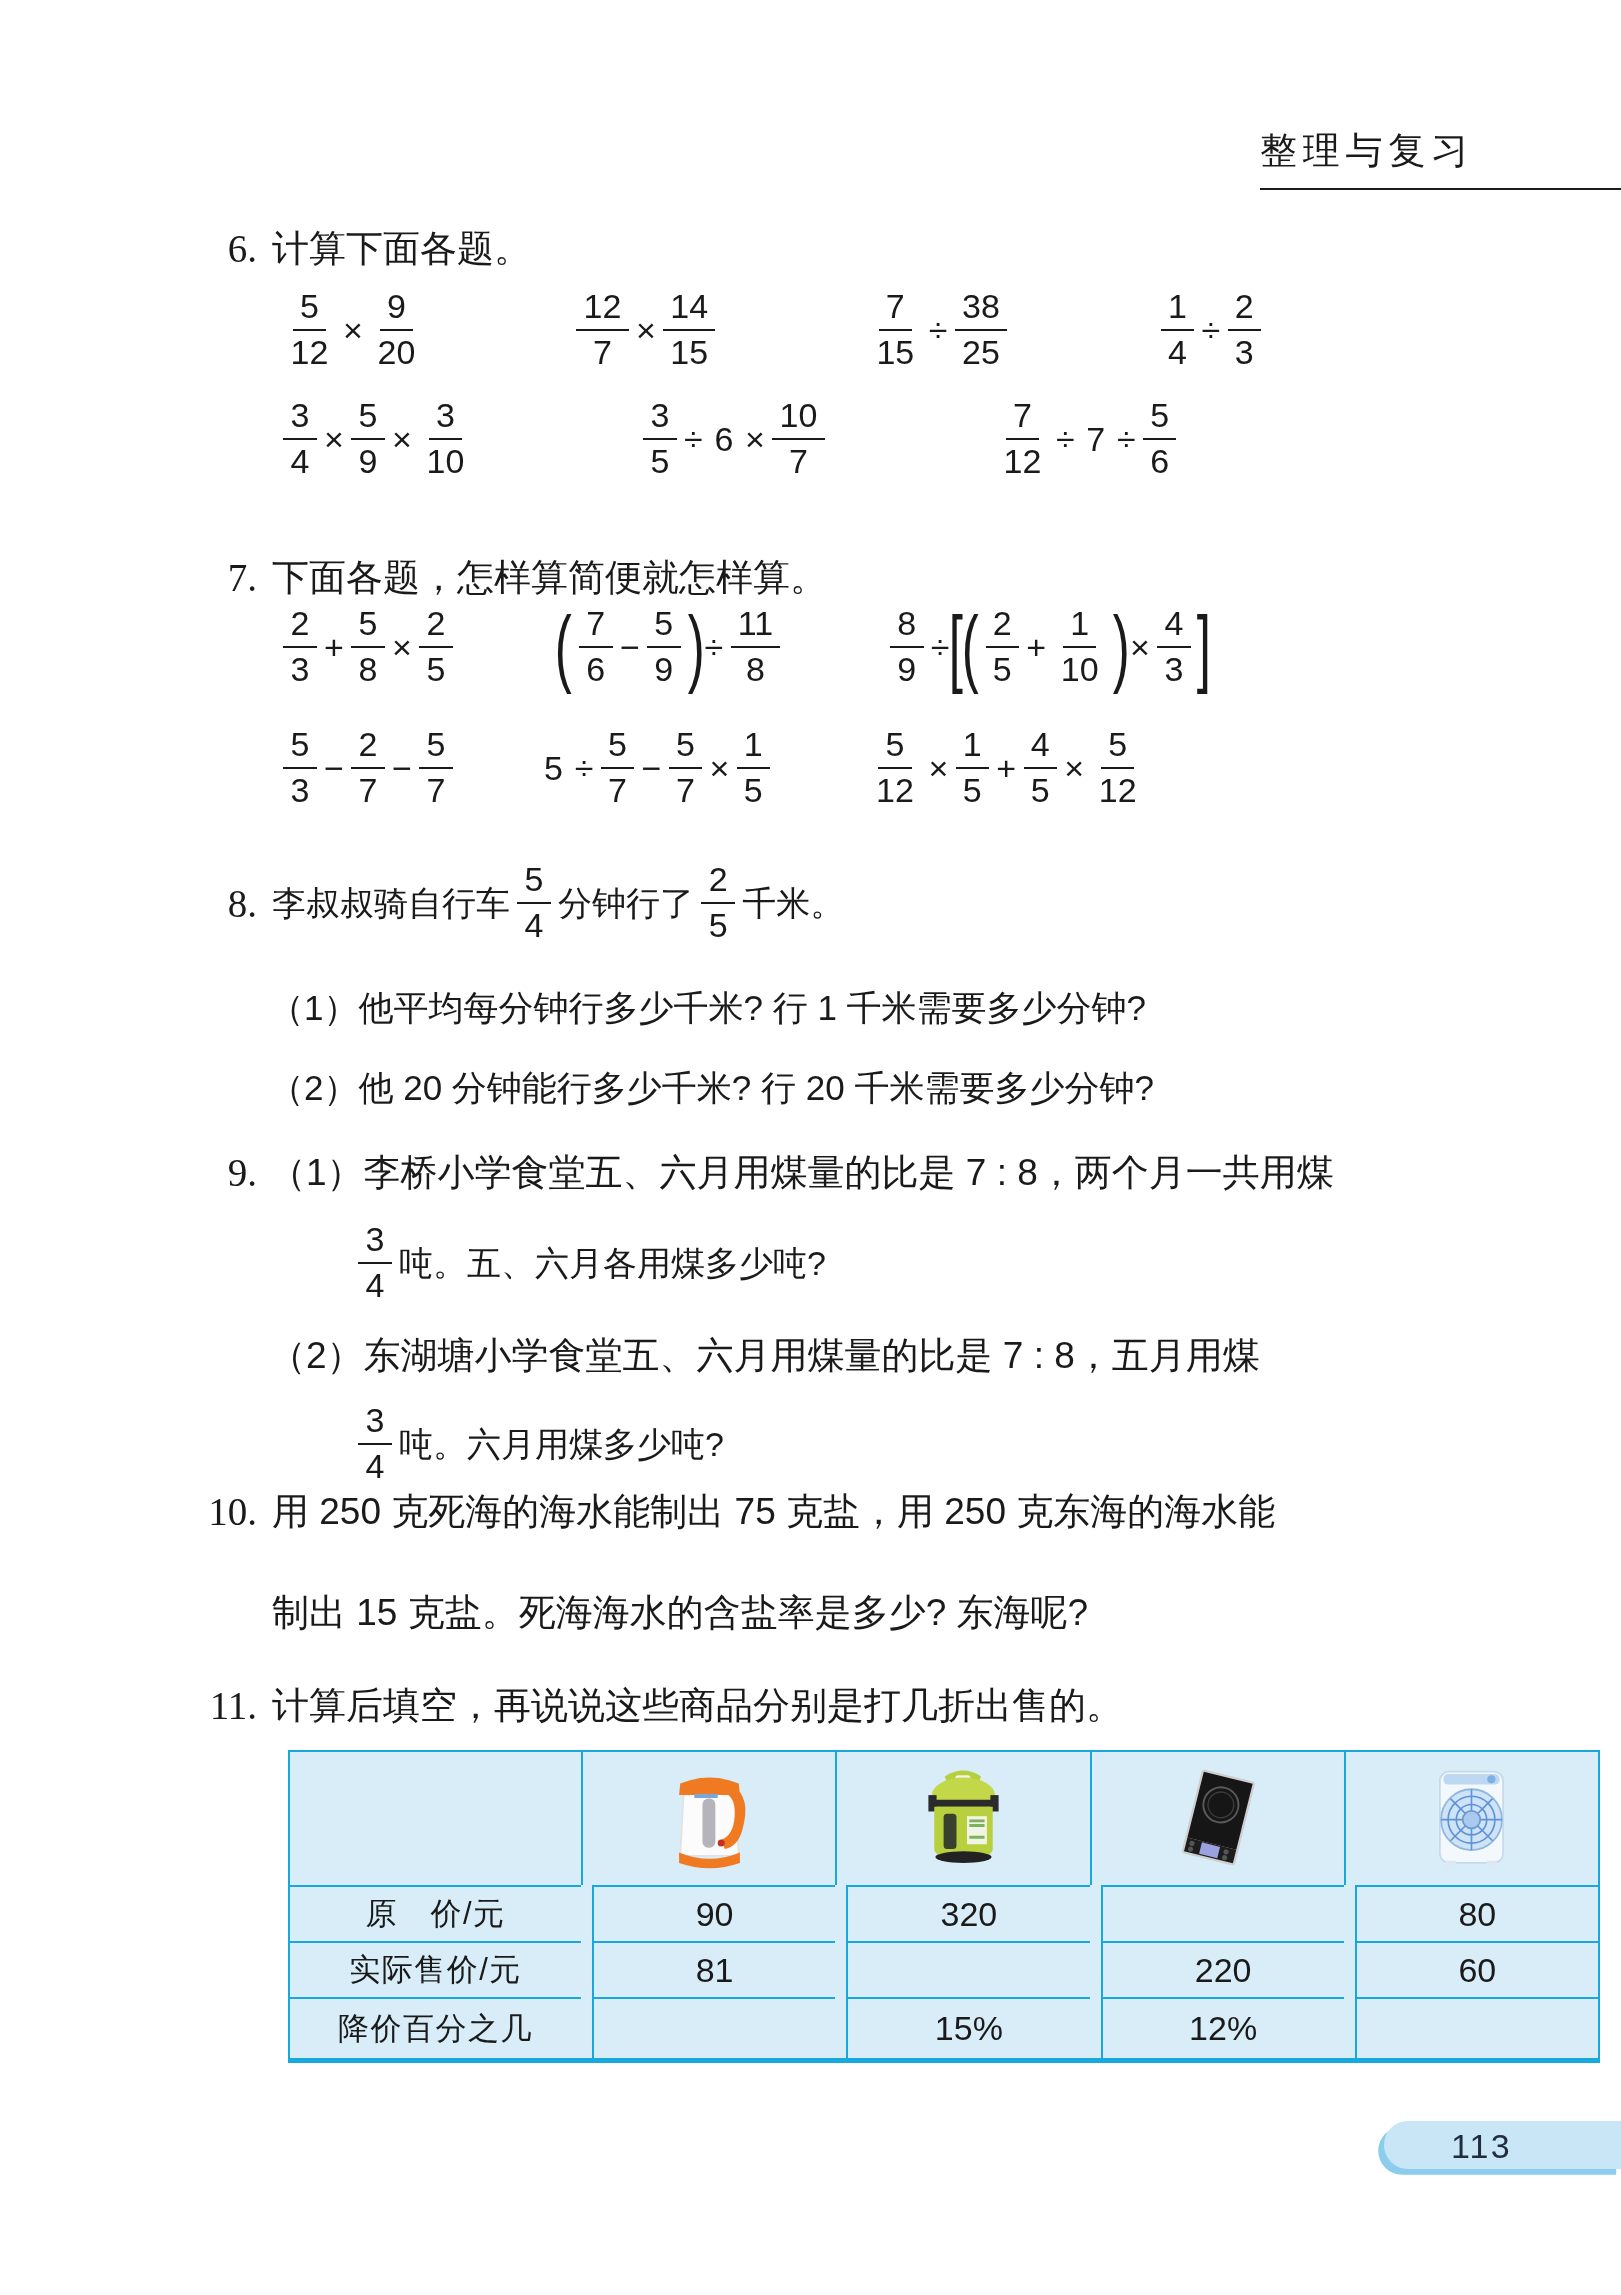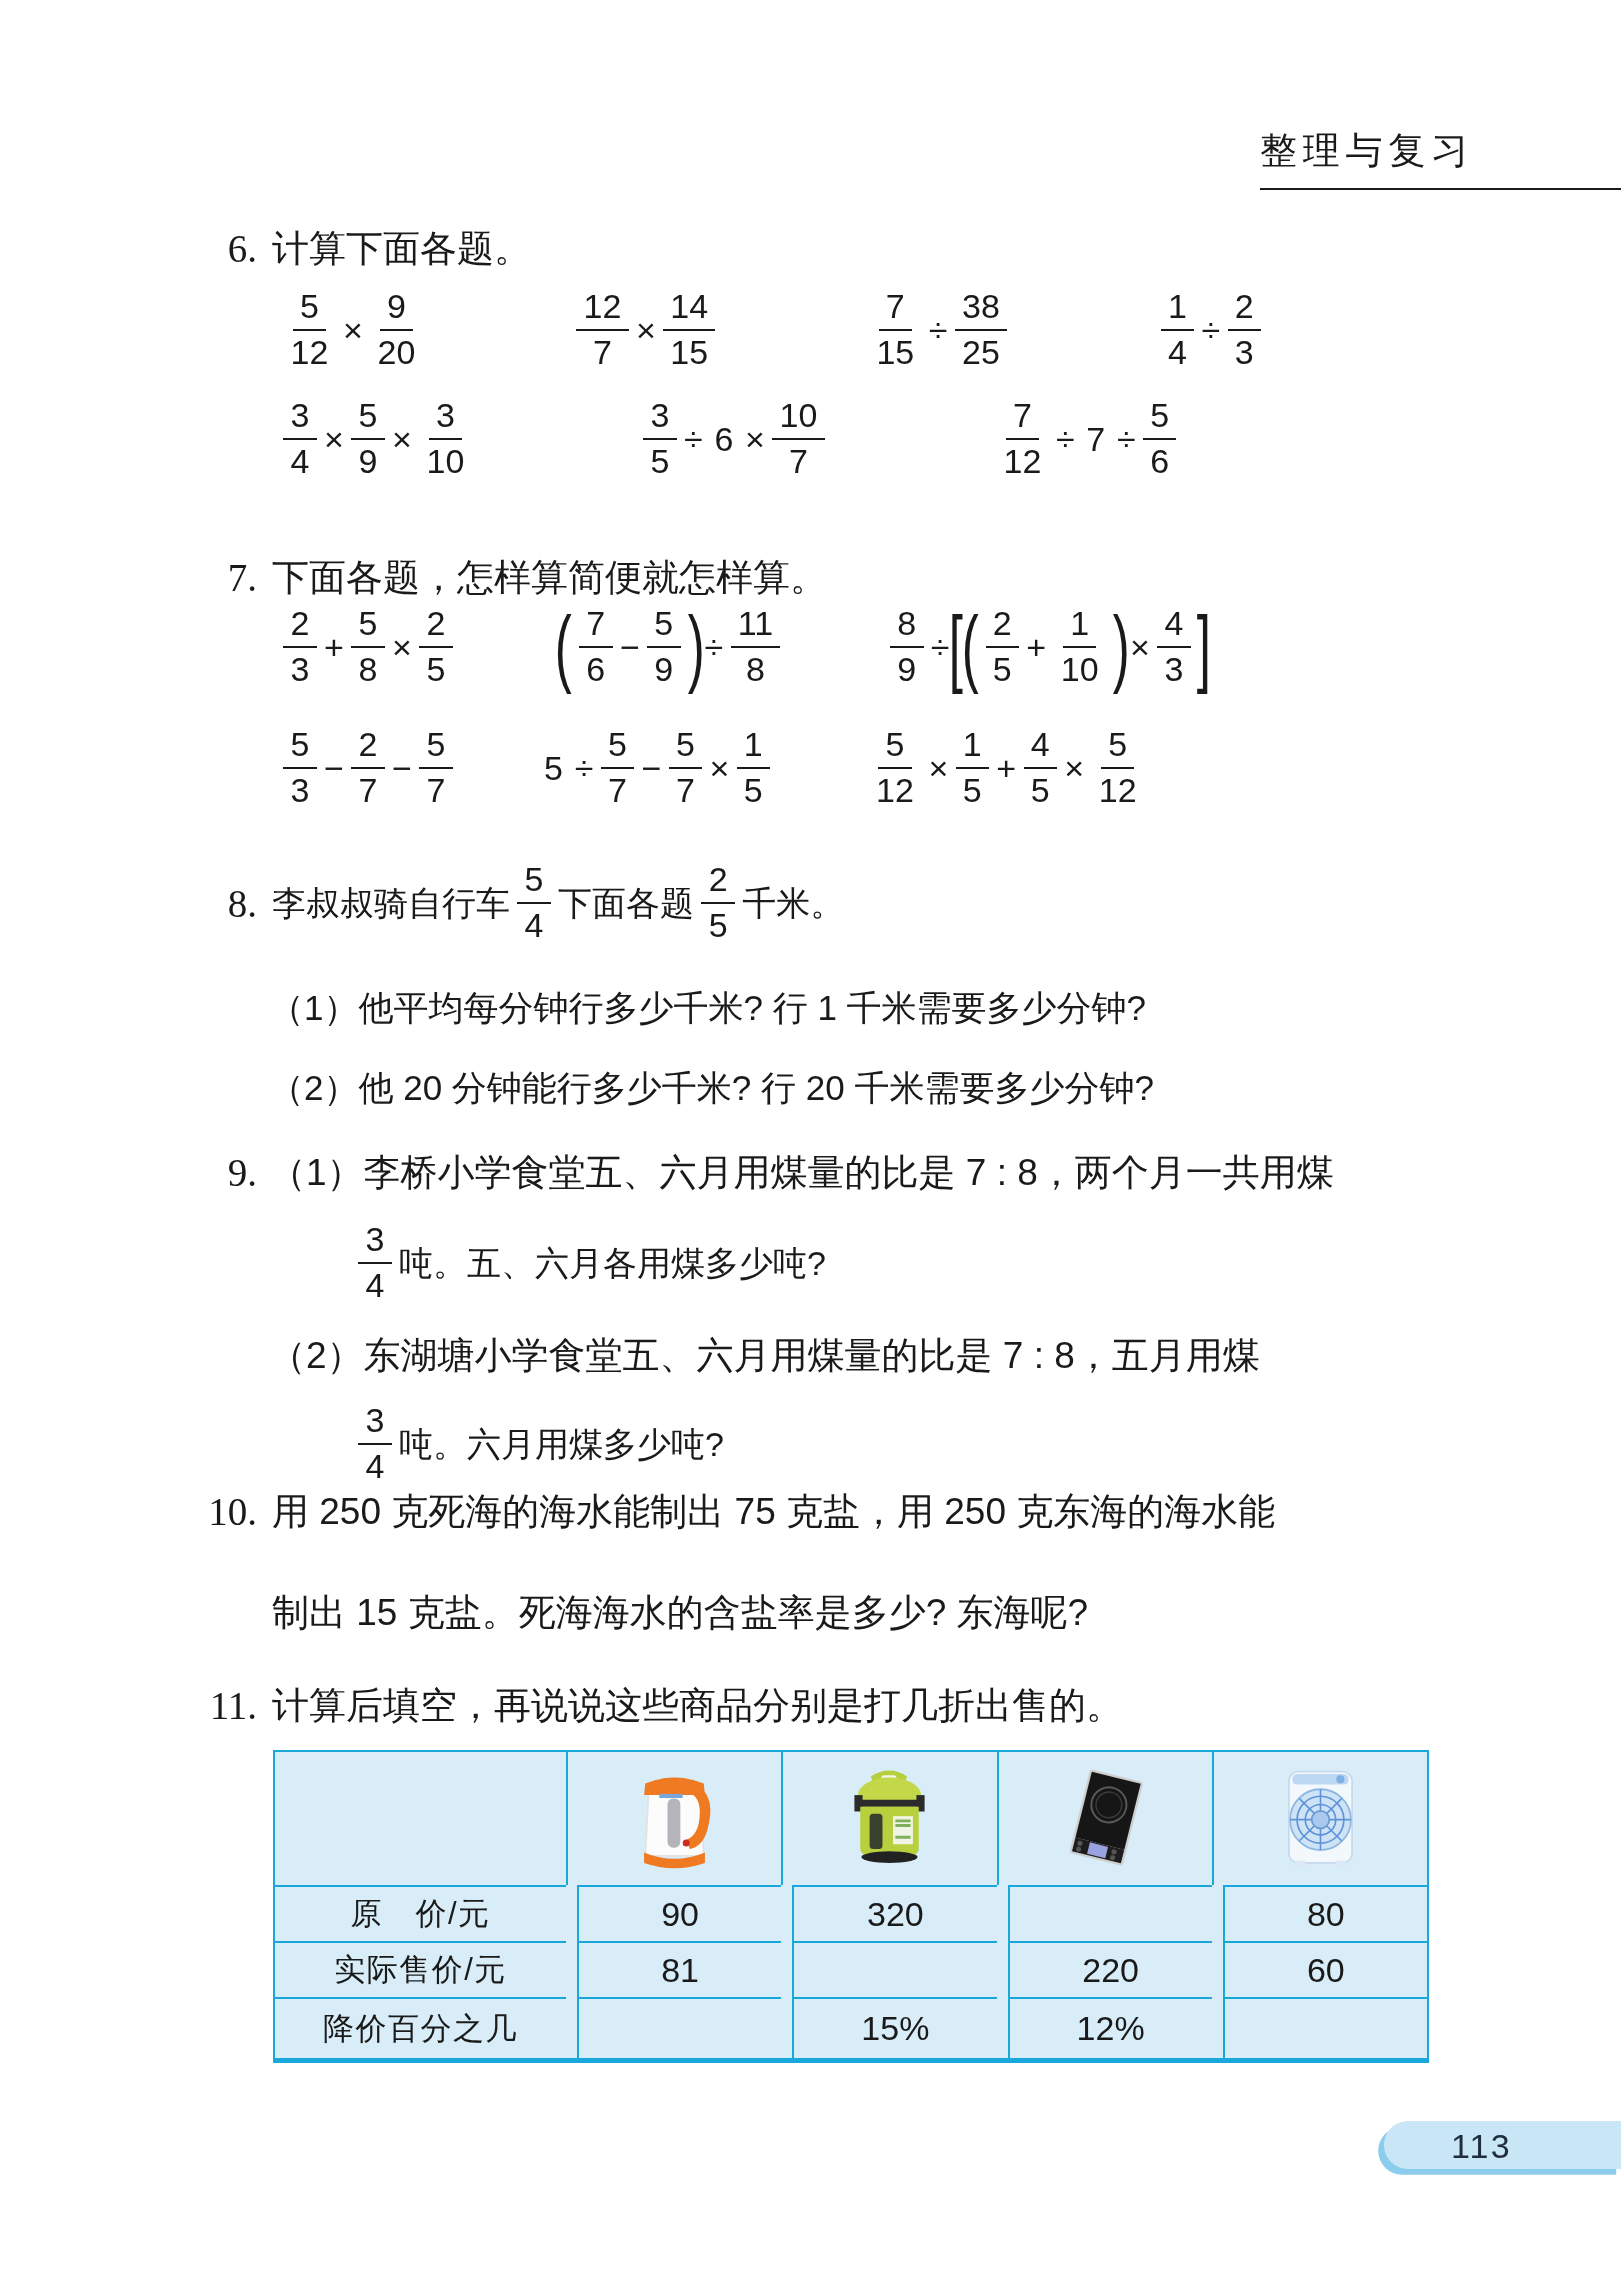--- a/index.html
+++ b/index.html
@@ -29,21 +29,21 @@
   .frac{display:inline-flex;flex-direction:column;align-items:center;margin:0 7.3px;
         font-family:"Liberation Sans",sans-serif;}
   .fnum{padding:0 7.3px 4.4px;border-bottom:2.9px solid #1a1a1a;line-height:1.05;}
   .fden{padding:4.4px 7.3px 0;line-height:1.05;}
   .tok{line-height:1.25;}
   .tok + .tok{margin-left:11.7px;}
   .paren{font-size:2.5em;font-weight:400;line-height:.85;transform:scaleX(.6);
          display:inline-block;margin:0 -5.8px;}
 
   
-  .tbl{position:absolute;top:1750px;left:273px;width:1156px;background:#d8edf8;
+  .tbl{position:absolute;top:1750px;left:288px;width:1312px;background:#d8edf8;
        border:2.9px solid #18a9da;border-bottom-width:5.8px;display:grid;
        grid-template-columns:291px repeat(4,1fr);
        grid-template-rows:133px 56px 56px 61px;box-sizing:border-box;}
   .c{border-left:2.2px solid #18a9da;border-top:2.2px solid #18a9da;
      display:flex;align-items:center;justify-content:center;box-sizing:border-box;}
   .c.r0{border-top:none;}
   .c.c0{border-left:none;}
   .lab{font-size:31px;letter-spacing:1.5px;}
   .val{font-size:34px;margin-left:11px;}
   .c svg{height:117px;}
@@ -283,21 +283,21 @@
     </div>
 
   <div class="fline pl372" style="top:862px">
     <span class="pnum">8.</span>
     <span class="expr">
         <span class="tok">李叔叔骑自行车</span>
         <span class="frac">
           <span class="fnum">5</span>
           <span class="fden">4</span>
         </span>
-        <span class="tok">下面各题</span>
+        <span class="tok">分钟行了</span>
         <span class="frac">
           <span class="fnum">2</span>
           <span class="fden">5</span>
         </span>
         <span class="tok">千米。</span>
       </span>
   </div>
   <div class="line pl368" style="top:983px;font-size:35px">
     <span>（1）他平均每分钟行多少千米? 行 1 千米需要多少分钟?</span>
   </div>

